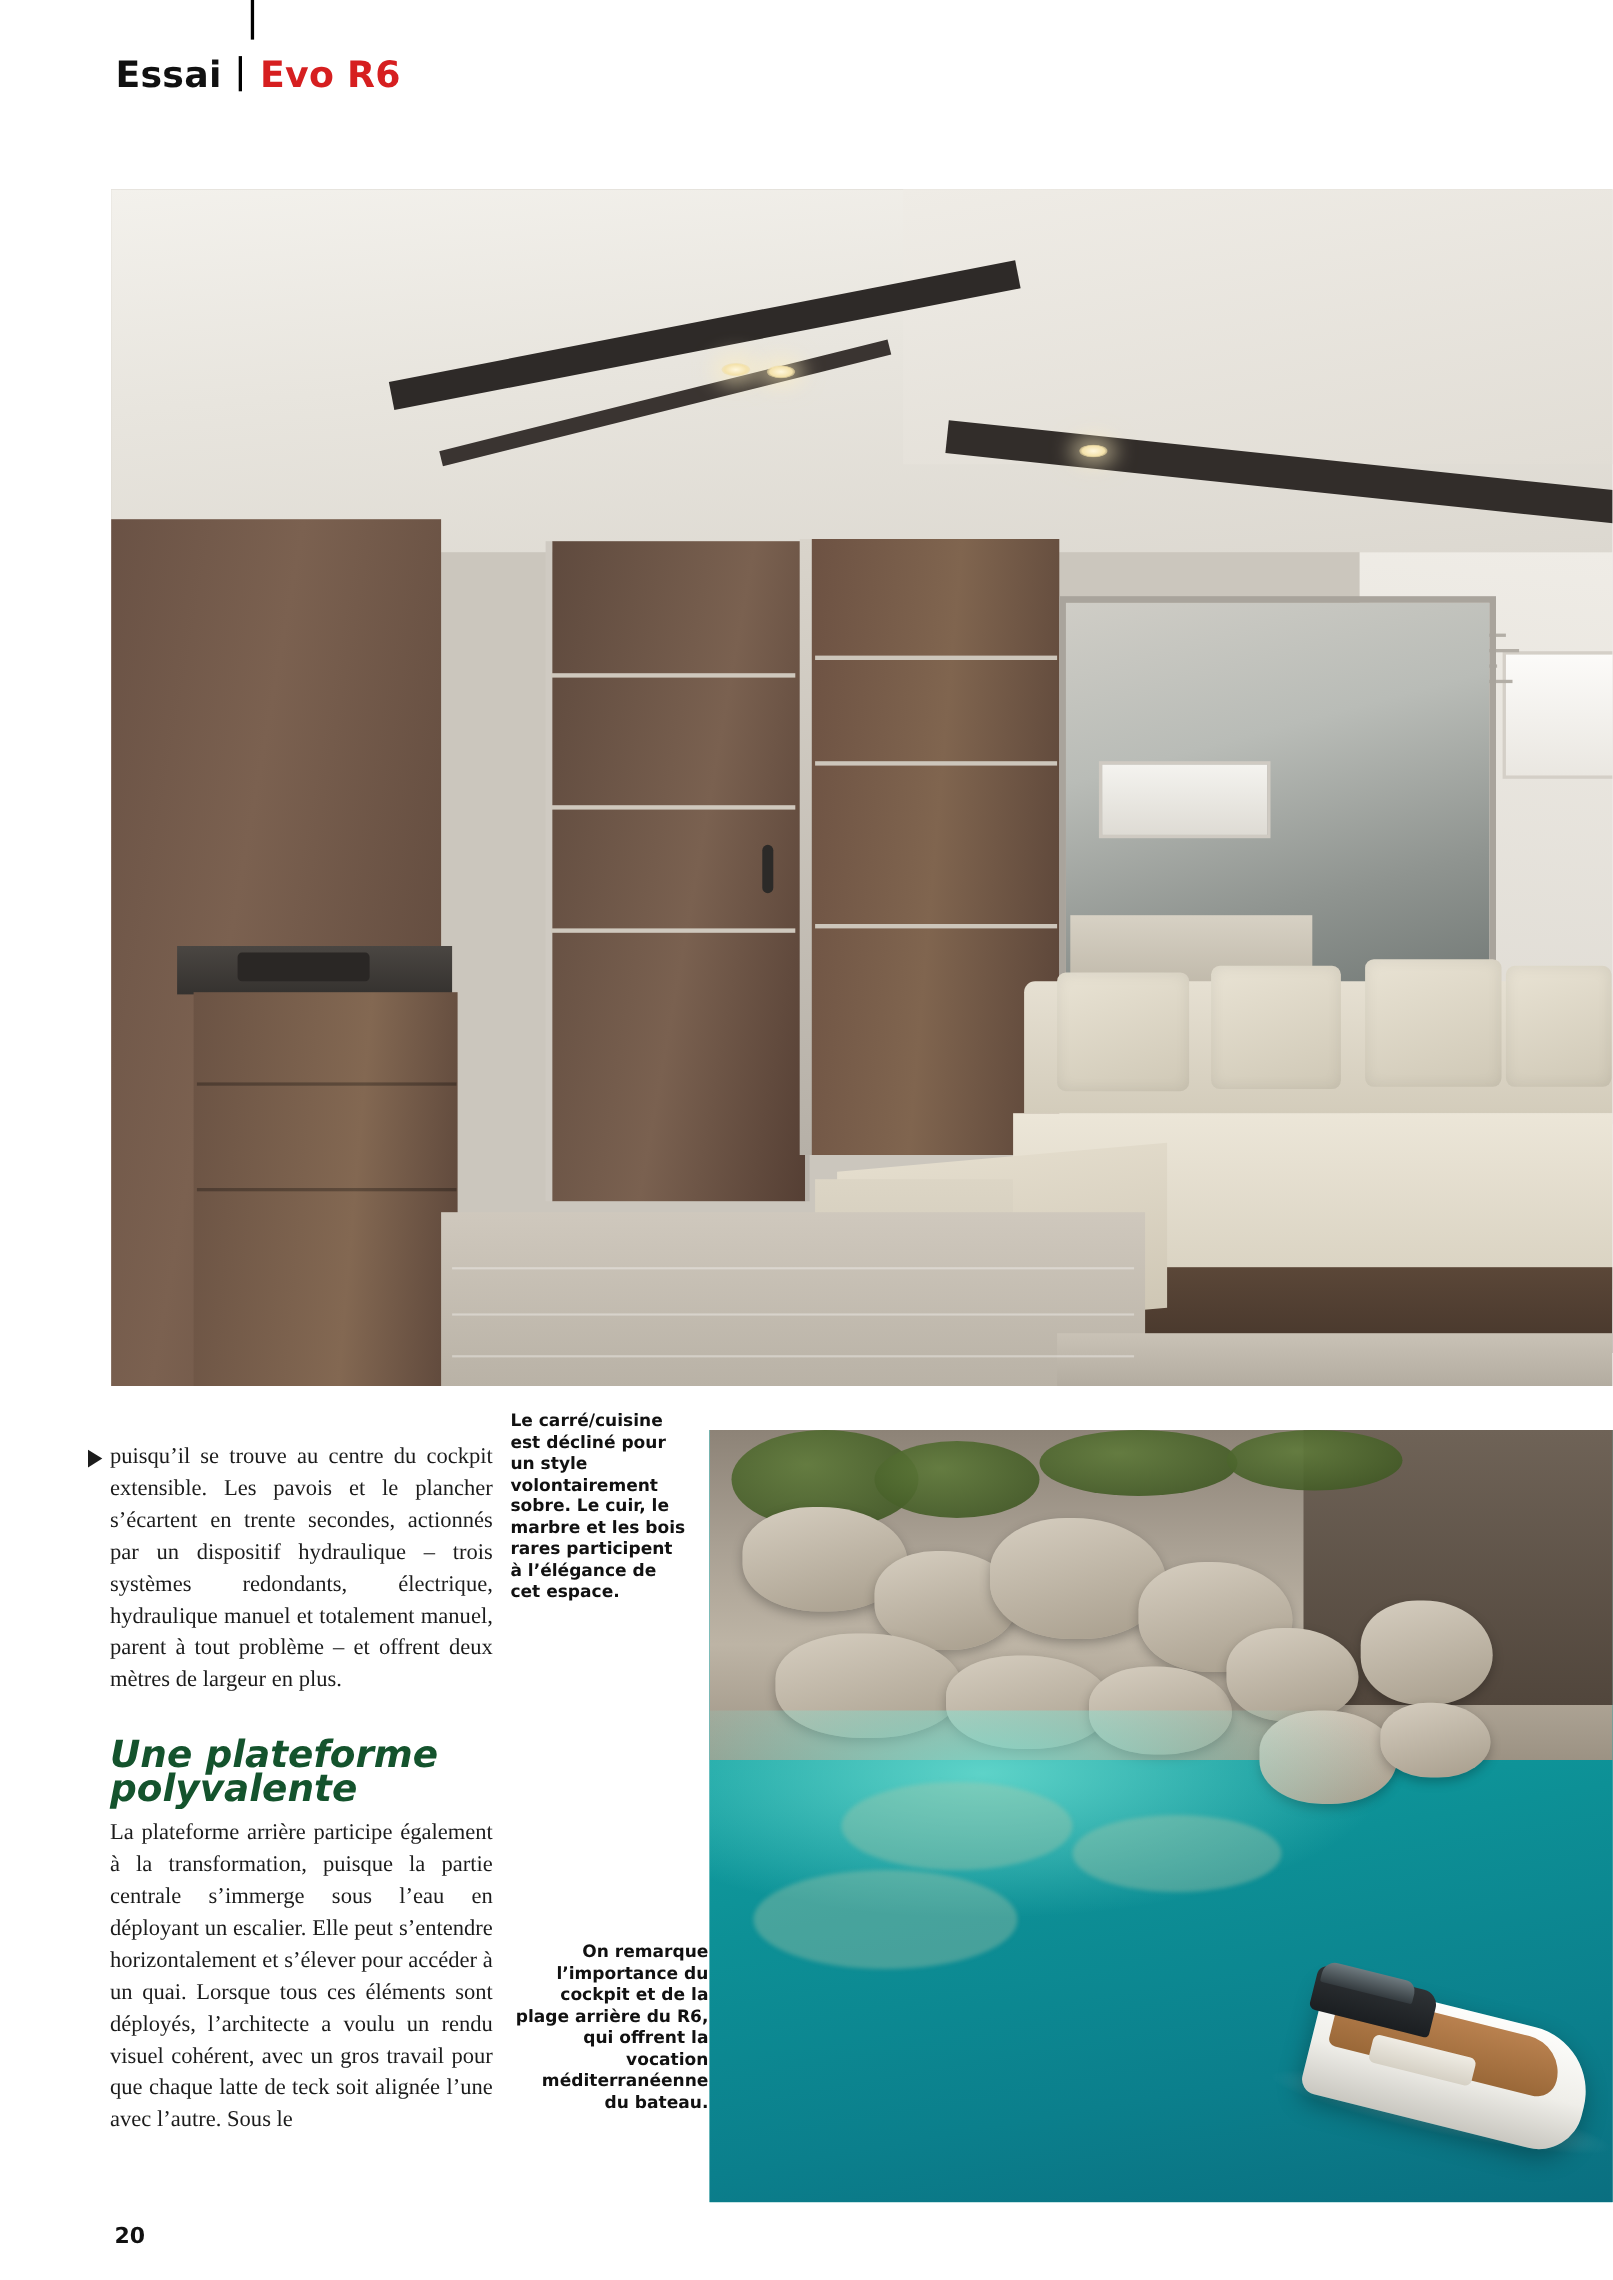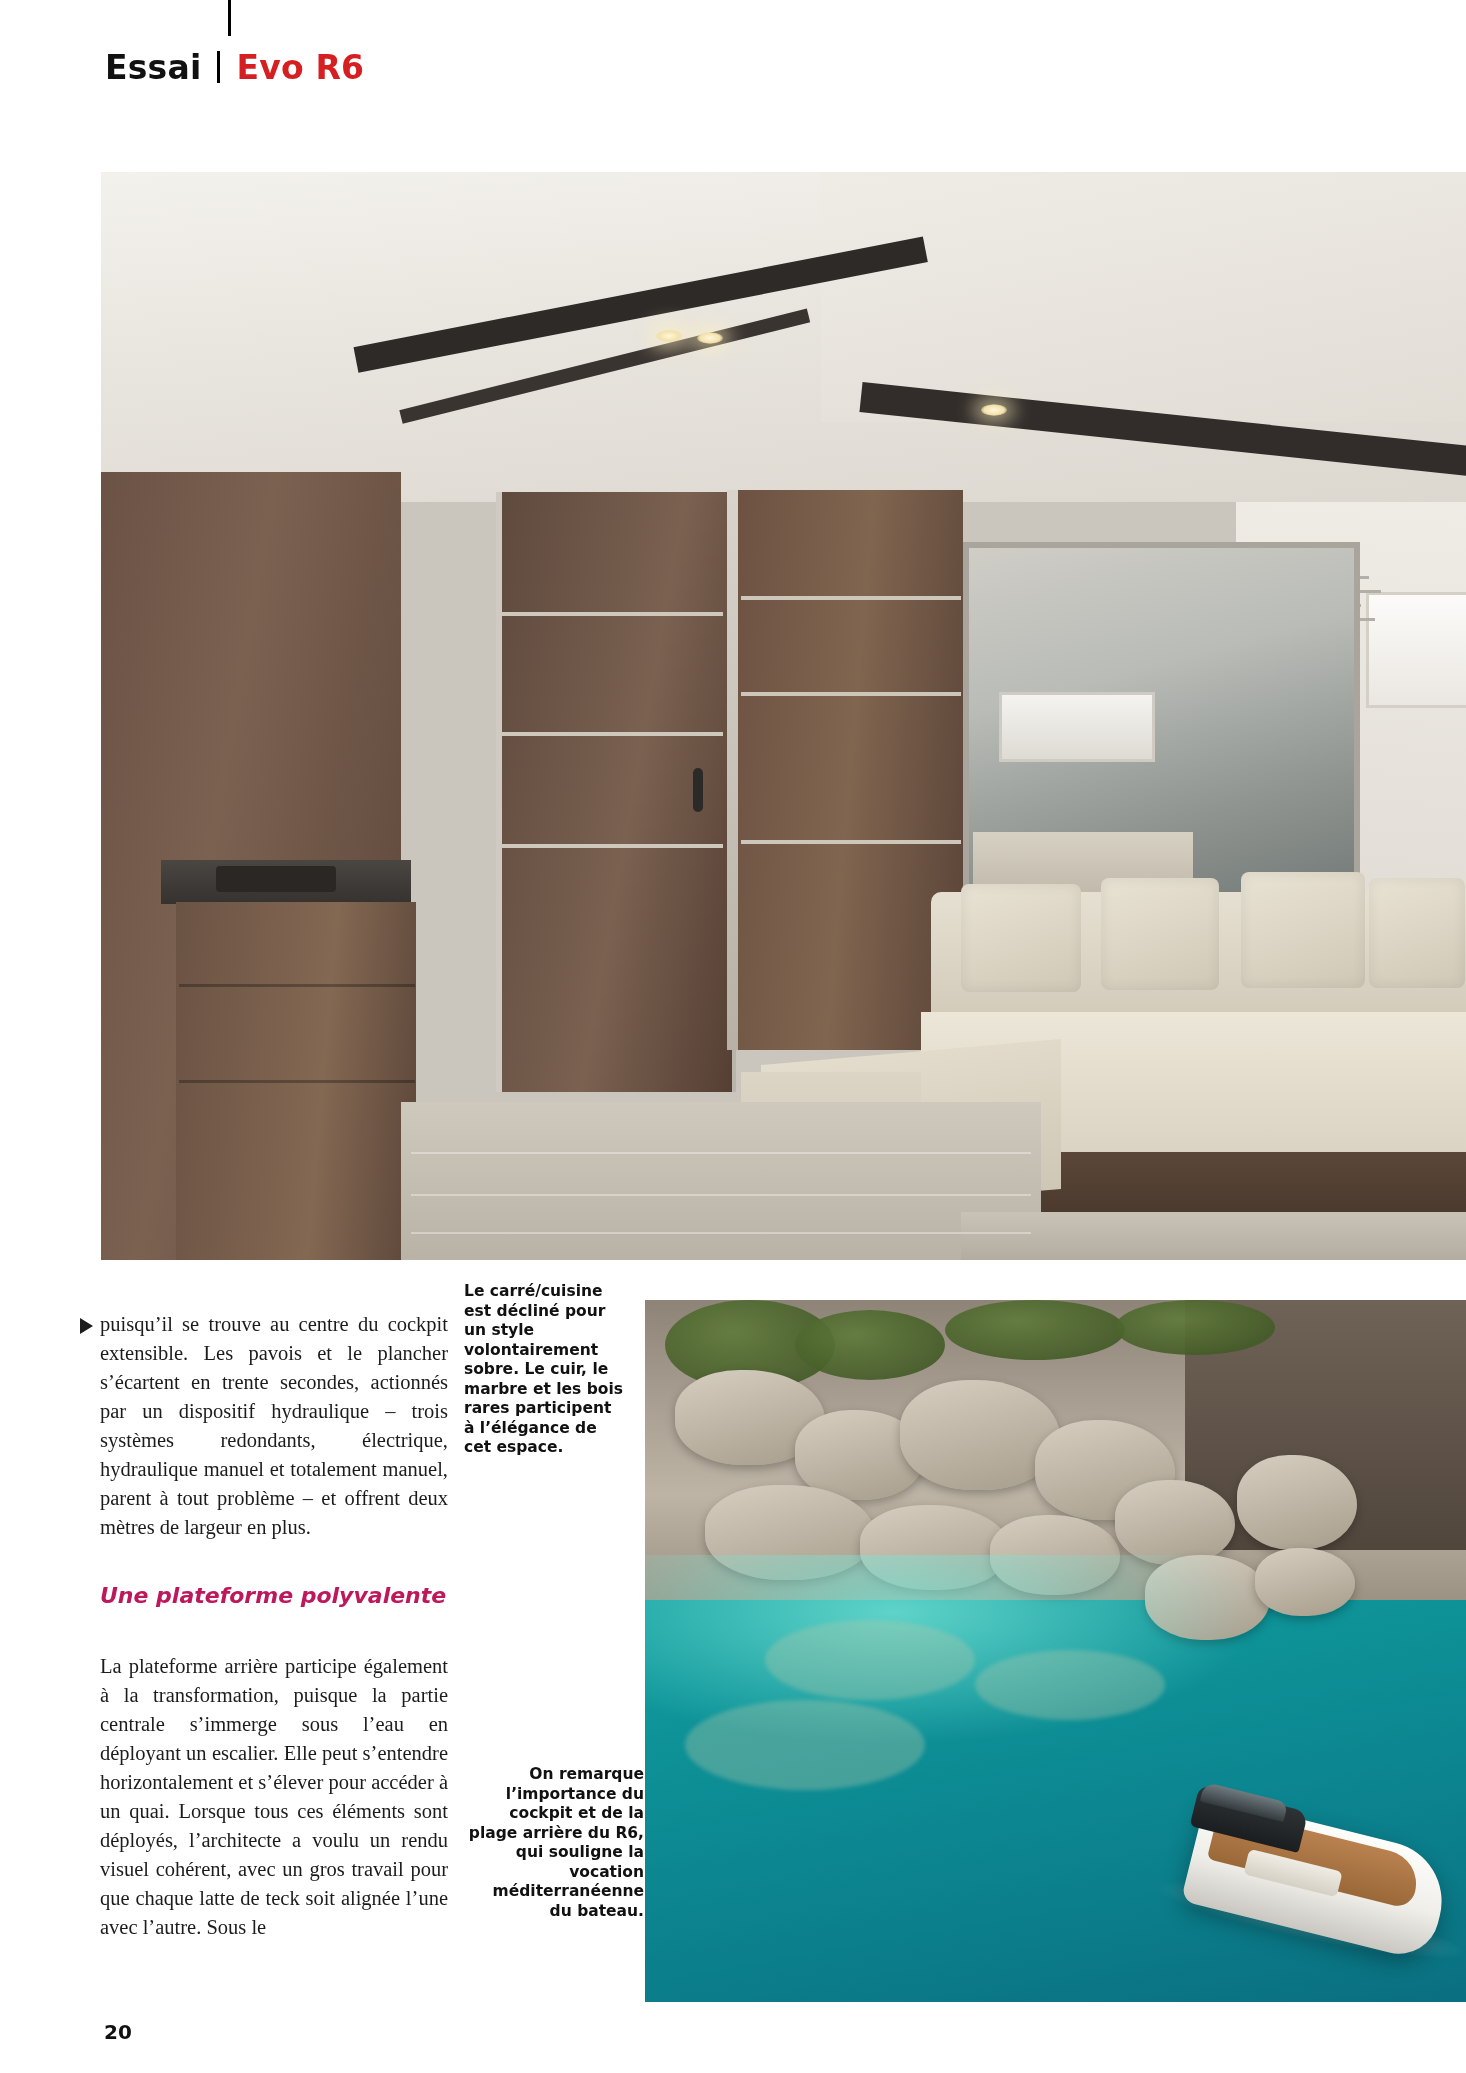--- a/index.html
+++ b/index.html
@@ -257,23 +257,23 @@
     border-bottom: 8px solid transparent;
   }
   .subhead {
     position: absolute;
     left: 100px;
     top: 1580px;
     width: 350px;
     font-family: "DejaVu Sans", sans-serif;
     font-style: italic;
     font-weight: bold;
-    font-size: 22px;
+    font-size: 34px;
     line-height: 31px;
-    color: #be185d;
+    color: #14532d;
   }
   .body-col2 {
     position: absolute;
     left: 100px;
     top: 1652px;
     width: 348px;
     font-family: "Liberation Serif", serif;
     font-size: 20.5px;
     line-height: 29px;
     text-align: justify;
@@ -475,21 +475,21 @@
   <p>puisqu’il se trouve au centre du cockpit extensible. Les pavois et le plancher s’écartent en trente secondes, actionnés par un dispositif hydraulique – trois systèmes redondants, électrique, hydraulique manuel et totalement manuel, parent à tout problème – et offrent deux mètres de largeur en plus.</p>
 </div>
 
 <div class="subhead">Une plateforme polyvalente</div>
 
 <div class="body-col2">
   <p>La plateforme arrière participe également à la transformation, puisque la partie centrale s’immerge sous l’eau en déployant un escalier. Elle peut s’entendre horizontalement et s’élever pour accéder à un quai. Lorsque tous ces éléments sont déployés, l’architecte a voulu un rendu visuel cohérent, avec un gros travail pour que chaque latte de teck soit alignée l’une avec l’autre. Sous le</p>
 </div>
 
 <div class="caption caption-1">Le carré/cuisine est décliné pour un style volontairement sobre. Le cuir, le marbre et les bois rares participent à l’élégance de cet espace.</div>
-<div class="caption caption-2">On remarque l’importance du cockpit et de la plage arrière du R6, qui souligne la vocation méditerranéenne du bateau.</div>
+<div class="caption caption-2">On remarque l’importance du cockpit et de la plage arrière du R6, qui offrent la vocation méditerranéenne du bateau.</div>
 
 <div class="photo-sea">
   <div class="ps ps-water"></div>
   <div class="ps ps-rock-mass"></div>
   <div class="ps ps-cliff-dark"></div>
 
   <div class="ps ps-green" style="left:20px; top:0px; width:170px; height:90px;"></div>
   <div class="ps ps-green" style="left:150px; top:10px; width:150px; height:70px;"></div>
   <div class="ps ps-green" style="left:300px; top:0px; width:180px; height:60px;"></div>
   <div class="ps ps-green" style="left:470px; top:0px; width:160px; height:55px;"></div>

